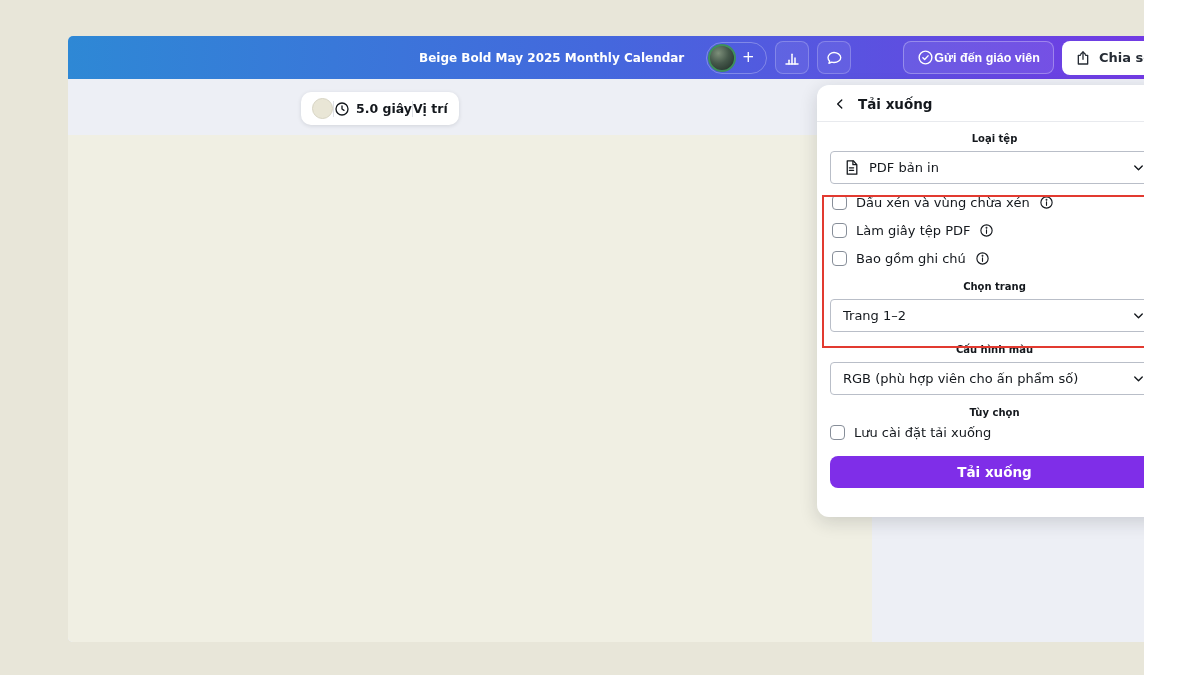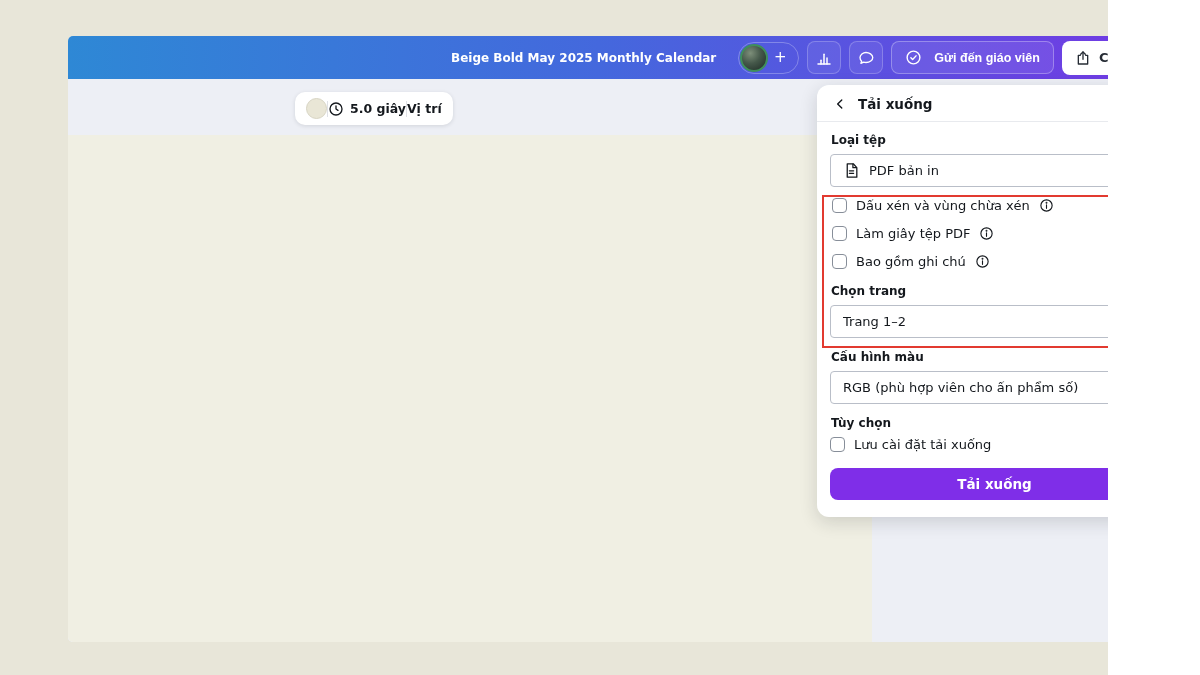--- a/index.html
+++ b/index.html
@@ -1,20 +1,21 @@
 <!DOCTYPE html>
 <html><head>
 <meta charset="utf-8">
 <style>
   html,body{margin:0;padding:0;}
   .stage{
     position:relative;width:1108px;height:675px;overflow:hidden;
     background:#e8e6d9;
     font-family:"DejaVu Sans","Liberation Sans",sans-serif;
     color:#14181d;
+    padding-left:36px;
   }
   .app-window{
     position:absolute;left:68px;top:36px;width:1106px;height:606px;
     border-radius:5px;overflow:hidden;background:#edeff5;
   }
   
   .topbar{
     position:relative;height:43px;
     background:linear-gradient(90deg,#2e88d5 0%,#4468dd 48%,#7438e4 100%);
     display:flex;align-items:center;justify-content:flex-end;
@@ -36,37 +37,37 @@
     color:#fff;font-size:15px;font-weight:400;cursor:pointer;line-height:1;
   }
   .tb-iconbtn{
     width:34px;height:33px;border-radius:8px;box-sizing:border-box;
     background:rgba(255,255,255,.07);border:1px solid rgba(255,255,255,.22);
     display:flex;align-items:center;justify-content:center;cursor:pointer;
   }
   .send-btn{
     height:33px;border-radius:8px;box-sizing:border-box;
     background:rgba(255,255,255,.08);border:1px solid rgba(255,255,255,.3);
-    display:flex;align-items:center;gap:12px;padding:0 13px;cursor:pointer;
-    color:#fff;font-size:12.5px;font-weight:700;white-space:nowrap;
+    display:flex;align-items:center;gap:0;padding:0 13px;cursor:pointer;
+    color:#fff;font-size:12.5px;font-weight:700;white-space:nowrap;margin-left:44px;
   }
   .share-btn{
     height:34px;border-radius:8px;background:#fff;border:none;cursor:pointer;
     display:flex;align-items:center;gap:8px;padding:0 13px;
     color:#262c35;font-size:13px;font-weight:700;white-space:nowrap;
     font-family:inherit;
   }
   
   .editor{position:relative;height:563px;background:#edeff5;}
   .design-canvas{
     position:absolute;left:0;top:56px;width:804px;height:507px;
     background:#f0efe3;
   }
   .context-pill{
-    position:absolute;left:227px;top:13px;height:33px;
+    position:absolute;left:233px;top:13px;height:33px;
     background:#fff;border-radius:10px;
     box-shadow:0 1px 4px rgba(20,24,31,.12);
     display:flex;align-items:center;padding:0 11px;box-sizing:border-box;
   }
   .swatch{
     width:21px;height:21px;border-radius:50%;
     background:#e9e6d6;border:1px solid #d7d4c3;box-sizing:border-box;cursor:pointer;
   }
   .vdiv{width:1px;height:16px;background:#dfe1e6;}
   .pill-item{display:flex;align-items:center;gap:6px;font-size:12.5px;font-weight:600;color:#14181d;cursor:pointer;}
@@ -75,21 +76,21 @@
     position:absolute;left:749px;top:6px;width:355px;height:432px;
     background:#fff;border-radius:12px;box-sizing:border-box;
     box-shadow:0 5px 18px rgba(25,30,40,.16);
   }
   .panel-header{
     display:flex;align-items:center;gap:11px;
     padding:11px 16px 9px;border-bottom:1px solid #e8eaee;
   }
   .panel-title{font-size:13.5px;font-weight:700;}
   .panel-body{padding:8px 13px 0;}
-  .field-label{font-size:12px;font-weight:700;margin:3px 1px 7px;}
+  .field-label{font-size:10px;font-weight:700;margin:3px 1px 7px;text-align:center;}
   .field-label.mt{margin-top:12px;}
   .select{
     height:33px;border:1px solid #b9bec8;border-radius:4px;box-sizing:border-box;
     display:flex;align-items:center;gap:9px;padding:0 12px;cursor:pointer;
     font-size:13px;background:#fff;
   }
   .select .val{flex:1;white-space:nowrap;overflow:hidden;}
   .checks{margin:11px 2px 0;display:flex;flex-direction:column;gap:10px;}
   .check-row{display:flex;align-items:flex-start;gap:9px;height:18px;cursor:pointer;}
   .checkbox{

